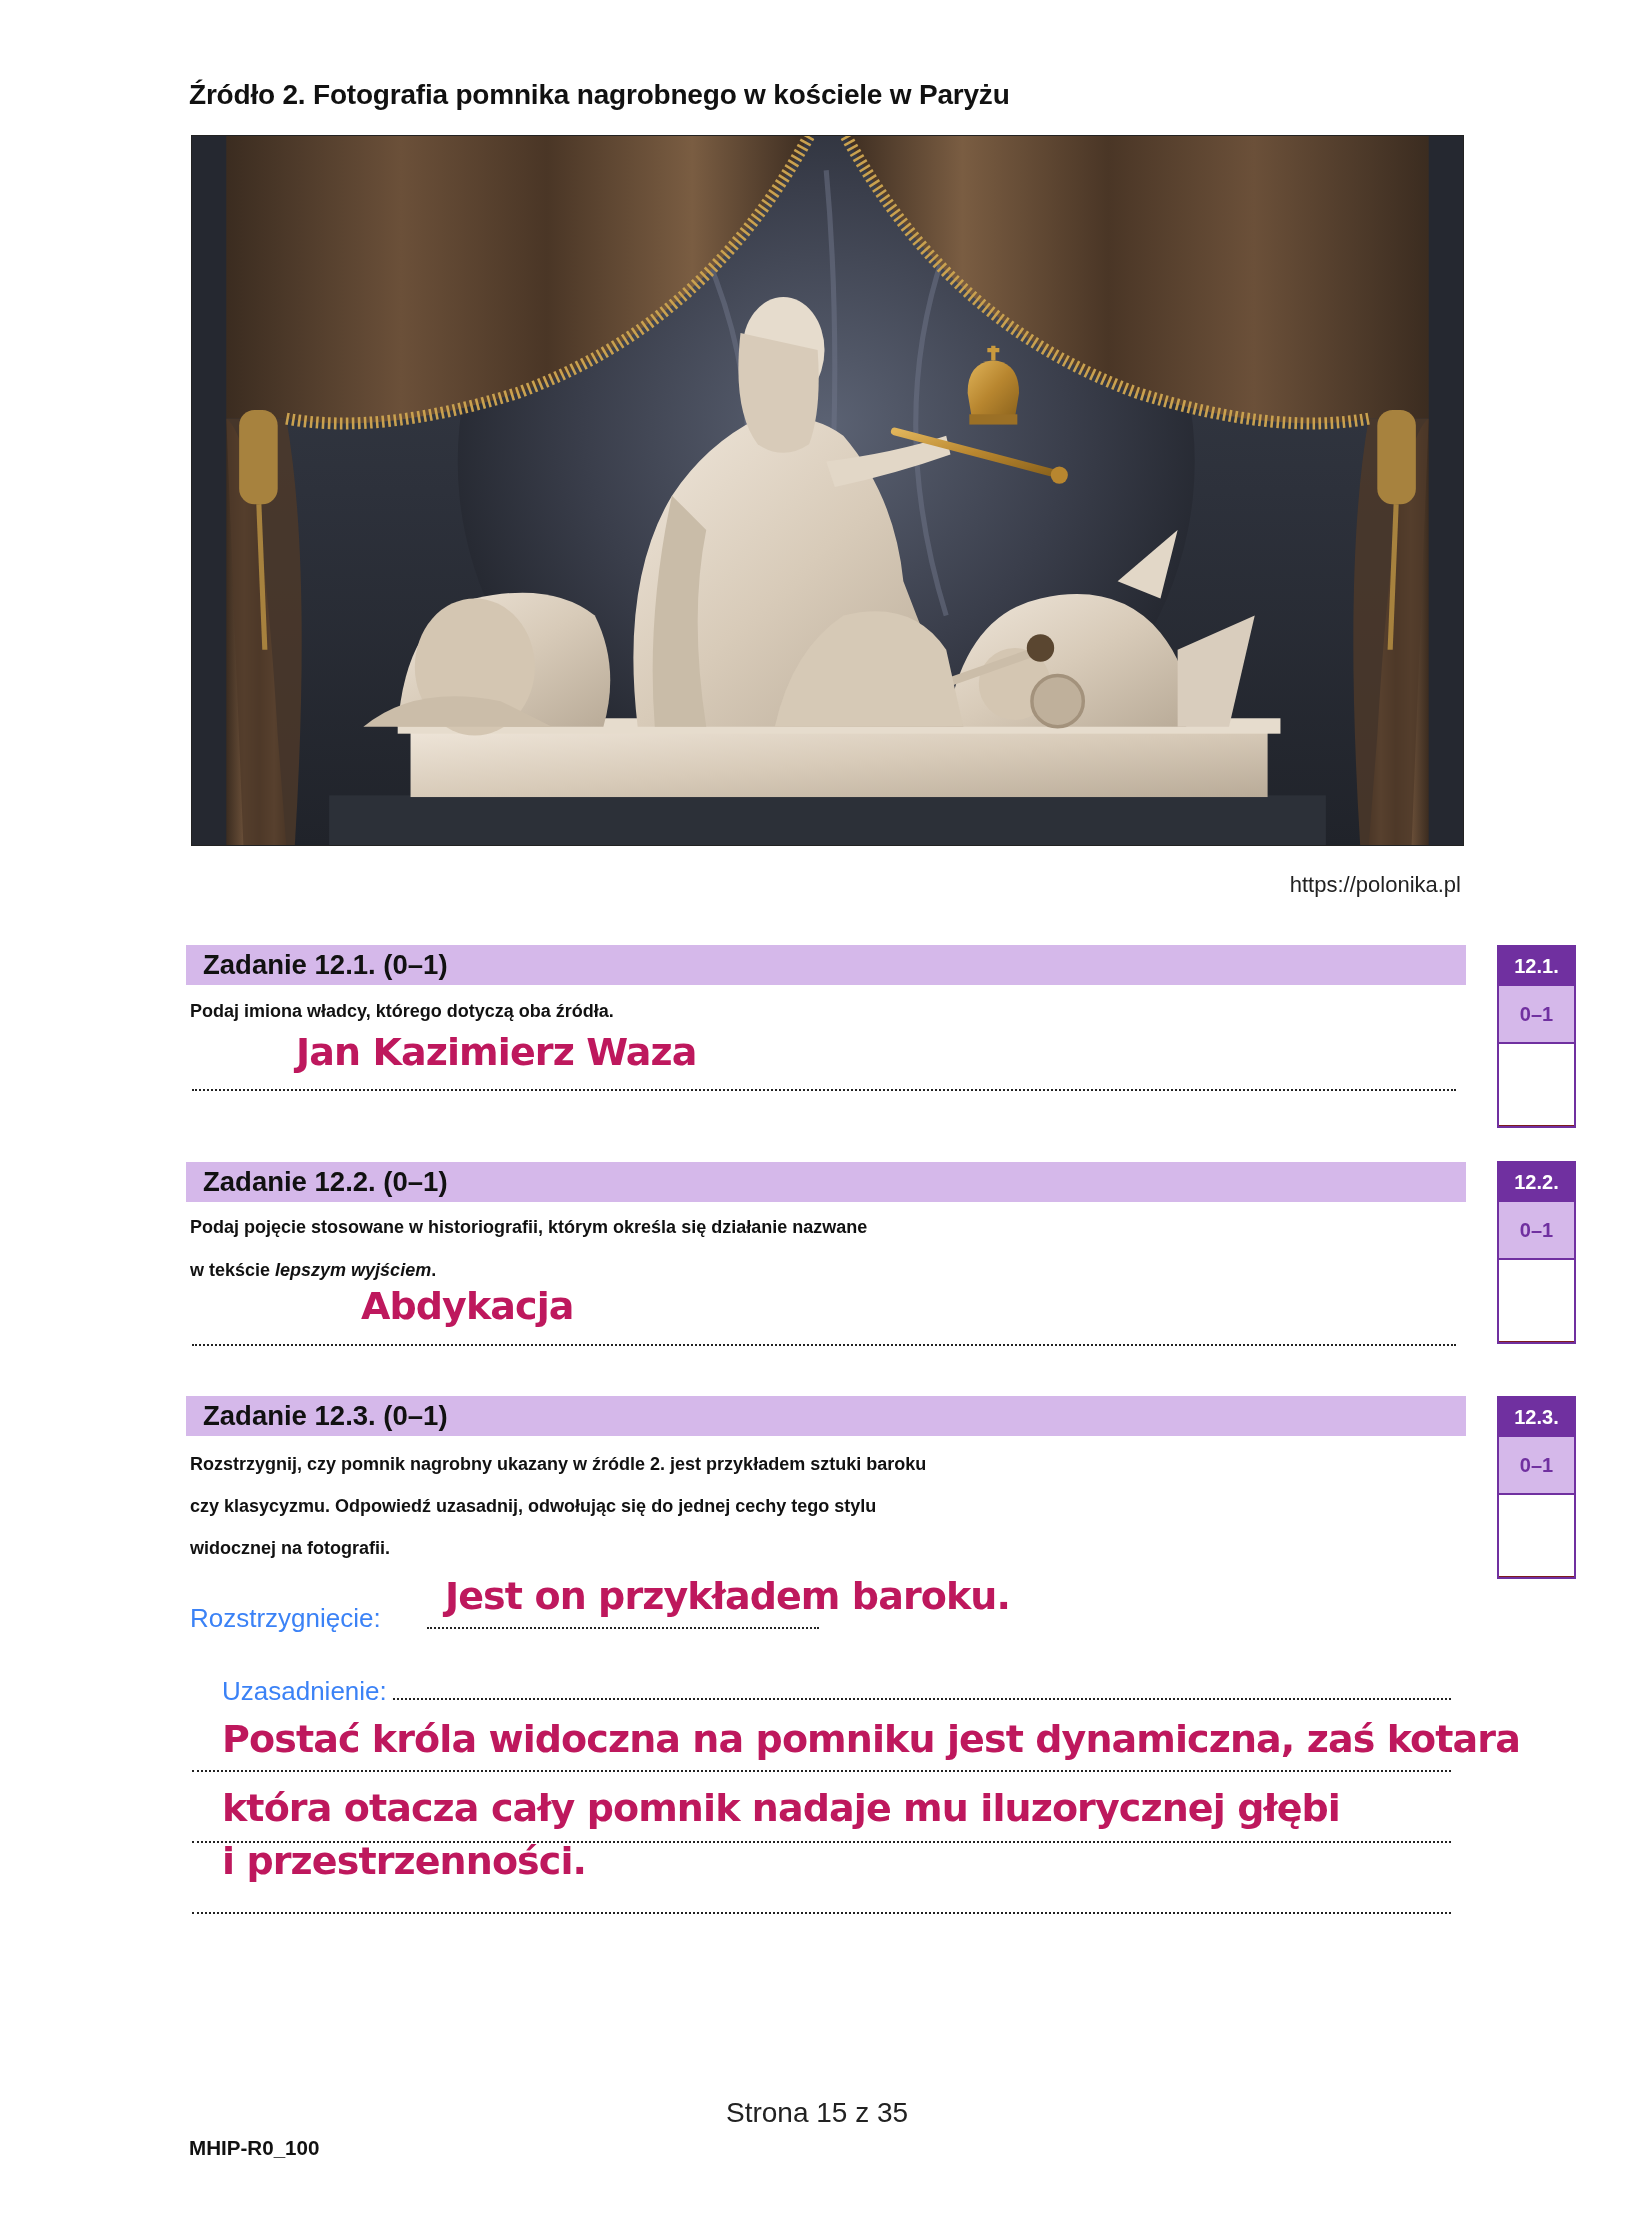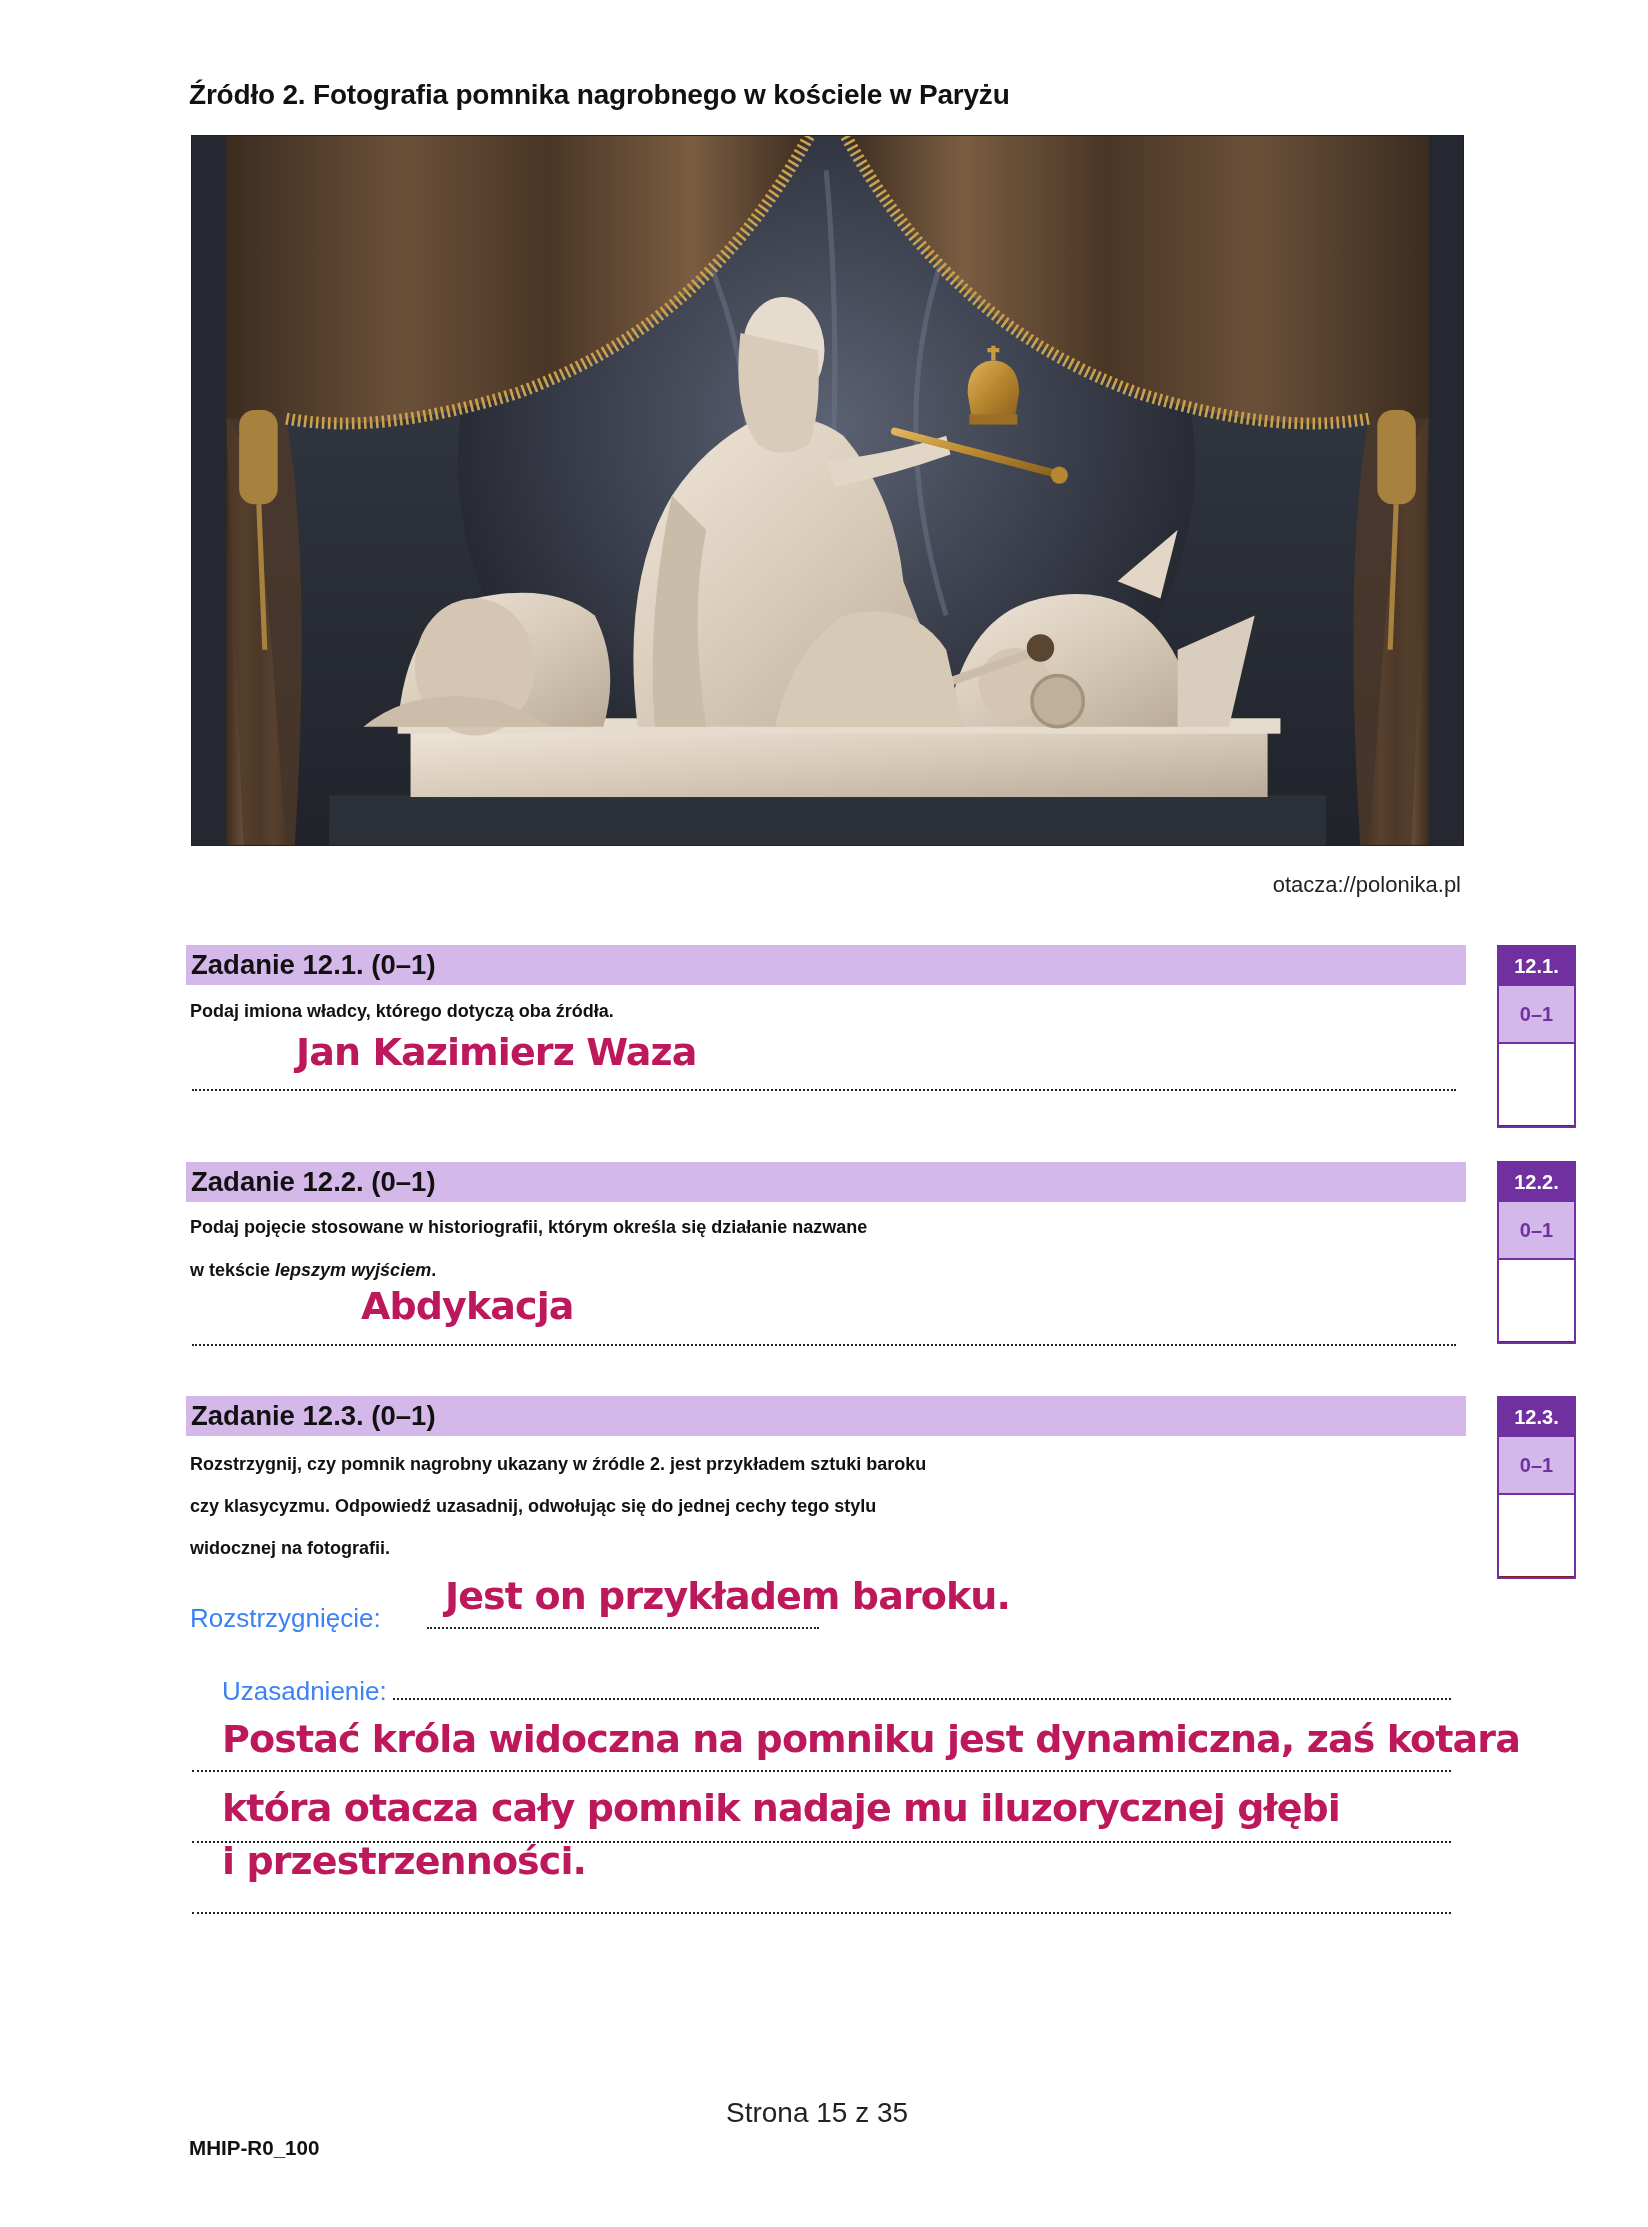--- a/index.html
+++ b/index.html
@@ -17,21 +17,21 @@
       border: 1.7px solid #222; box-sizing: border-box; overflow: hidden;
       background: #2a2e36;
     }
     .photo svg { display: block; width: 100%; height: 100%; }
     .photo-credit {
       left: 1262px; top: 872px; width: 199px; text-align: right;
       font-size: 22px; color: #222; white-space: nowrap;
     }
     .task-bar {
       left: 186px; width: 1280px; height: 40px; background: #d5b8ea;
-      box-sizing: border-box; padding-left: 5px;
+      box-sizing: border-box; padding-left: 17px;
       font-size: 27.5px; font-weight: bold; line-height: 40px; white-space: nowrap;
     }
     .task-text {
       left: 190px; font-size: 18px; font-weight: bold; line-height: 42px; white-space: nowrap;
     }
     .task-text i { font-style: italic; }
     .handwrite {
       font-family: "DejaVu Sans", sans-serif; font-weight: bold; color: #be185d;
       font-size: 38px; letter-spacing: -0.9px; white-space: nowrap;
     }
@@ -154,21 +154,21 @@
     <path d="M640 230 Q630 320 660 360 Q690 380 720 360 Q735 320 730 250 Z" fill="#d8cbb9"></path>
 
     <path d="M820 345 L1010 395" stroke="url(#gold)" stroke-width="9" stroke-linecap="round"></path>
     <circle cx="1012" cy="396" r="10" fill="#b8862f"></circle>
     <path d="M905 300 Q905 265 935 262 Q965 265 965 300 L960 330 L910 330 Z" fill="url(#gold)"></path>
     <rect x="907" y="325" width="56" height="12" fill="#9b7026"></rect>
     <path d="M935 262 L935 245 M928 250 L942 250" stroke="#c99a3e" stroke-width="5"></path>
   </svg>
 </div>
 
-<div class="abs photo-credit">otacza://polonika.pl</div>
+<div class="abs photo-credit">https://polonika.pl</div>
 
 <div class="abs task-bar" style="top:945px;">Zadanie 12.1. (0–1)</div>
 <div class="abs task-text" style="top:990px;">Podaj imiona władcy, którego dotyczą oba źródła.</div>
 <div class="abs handwrite" style="left:296px; top:1030px;">Jan Kazimierz Waza</div>
 <div class="abs dots" style="left:192px; top:1089px; width:1264px;"></div>
 
 <div class="abs score-box" style="top:945px;">
   <div class="sb-head">12.1.</div>
   <div class="sb-range">0–1</div>
   <div class="sb-field"></div>

